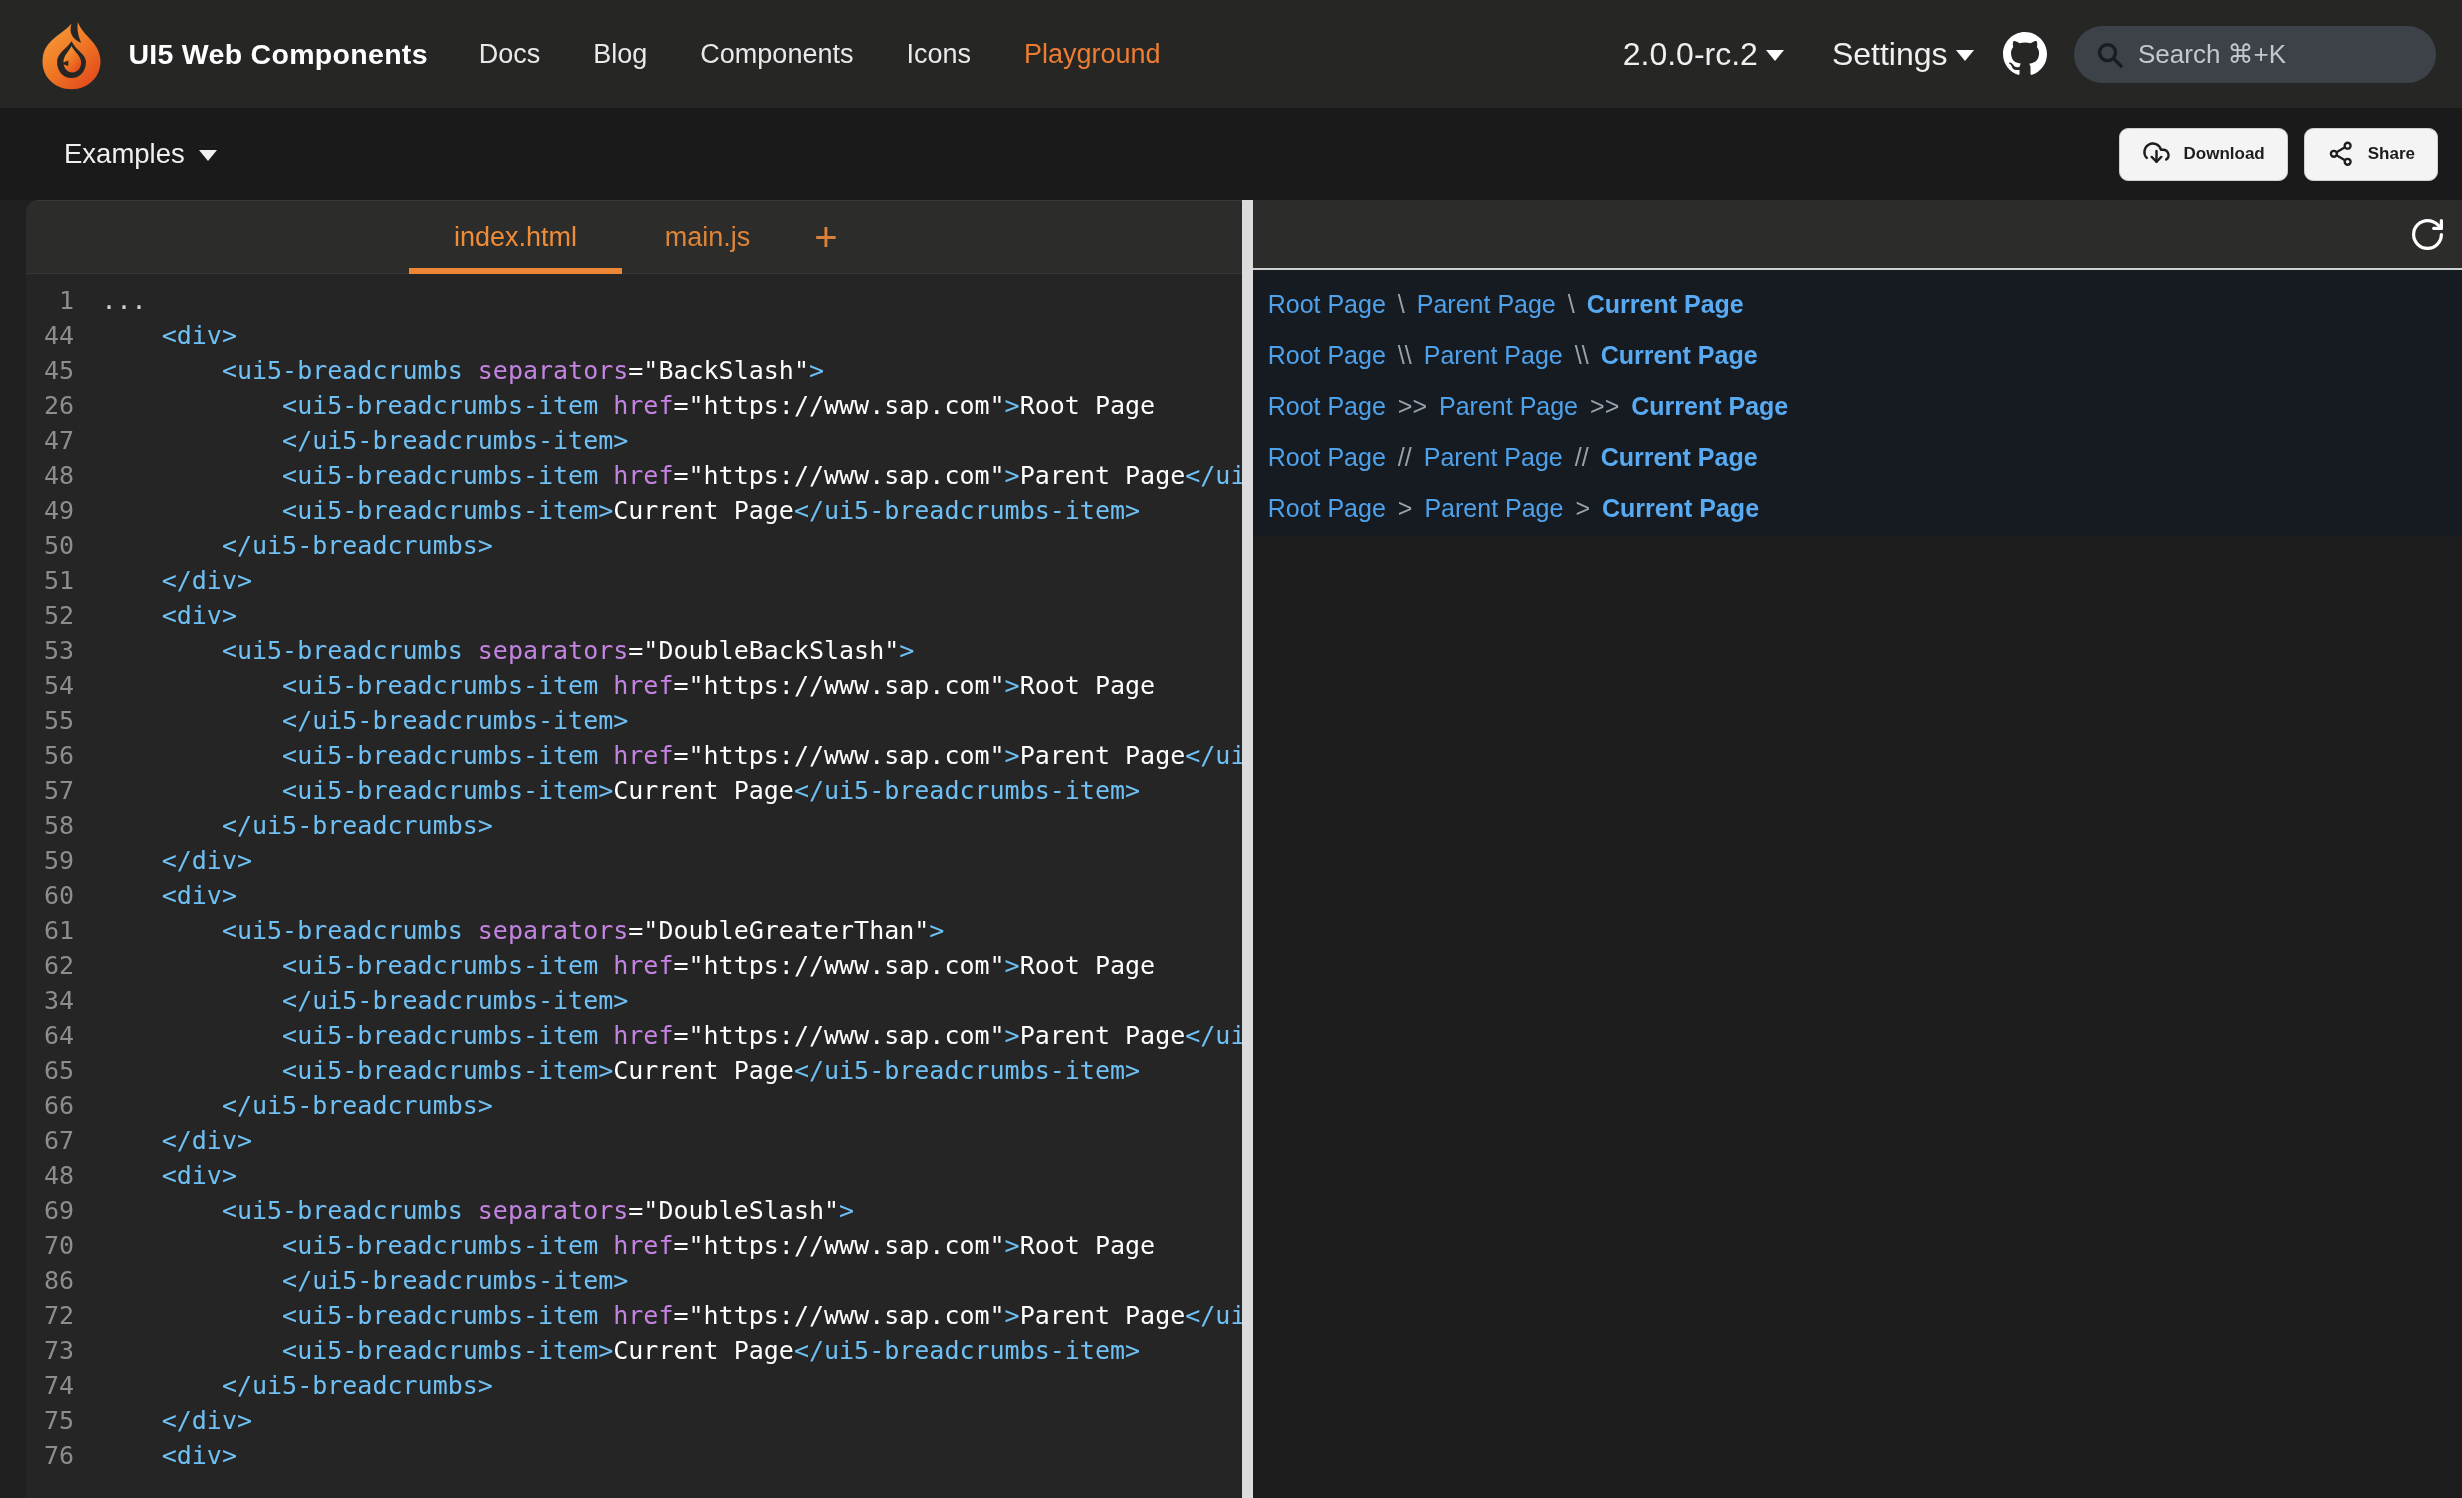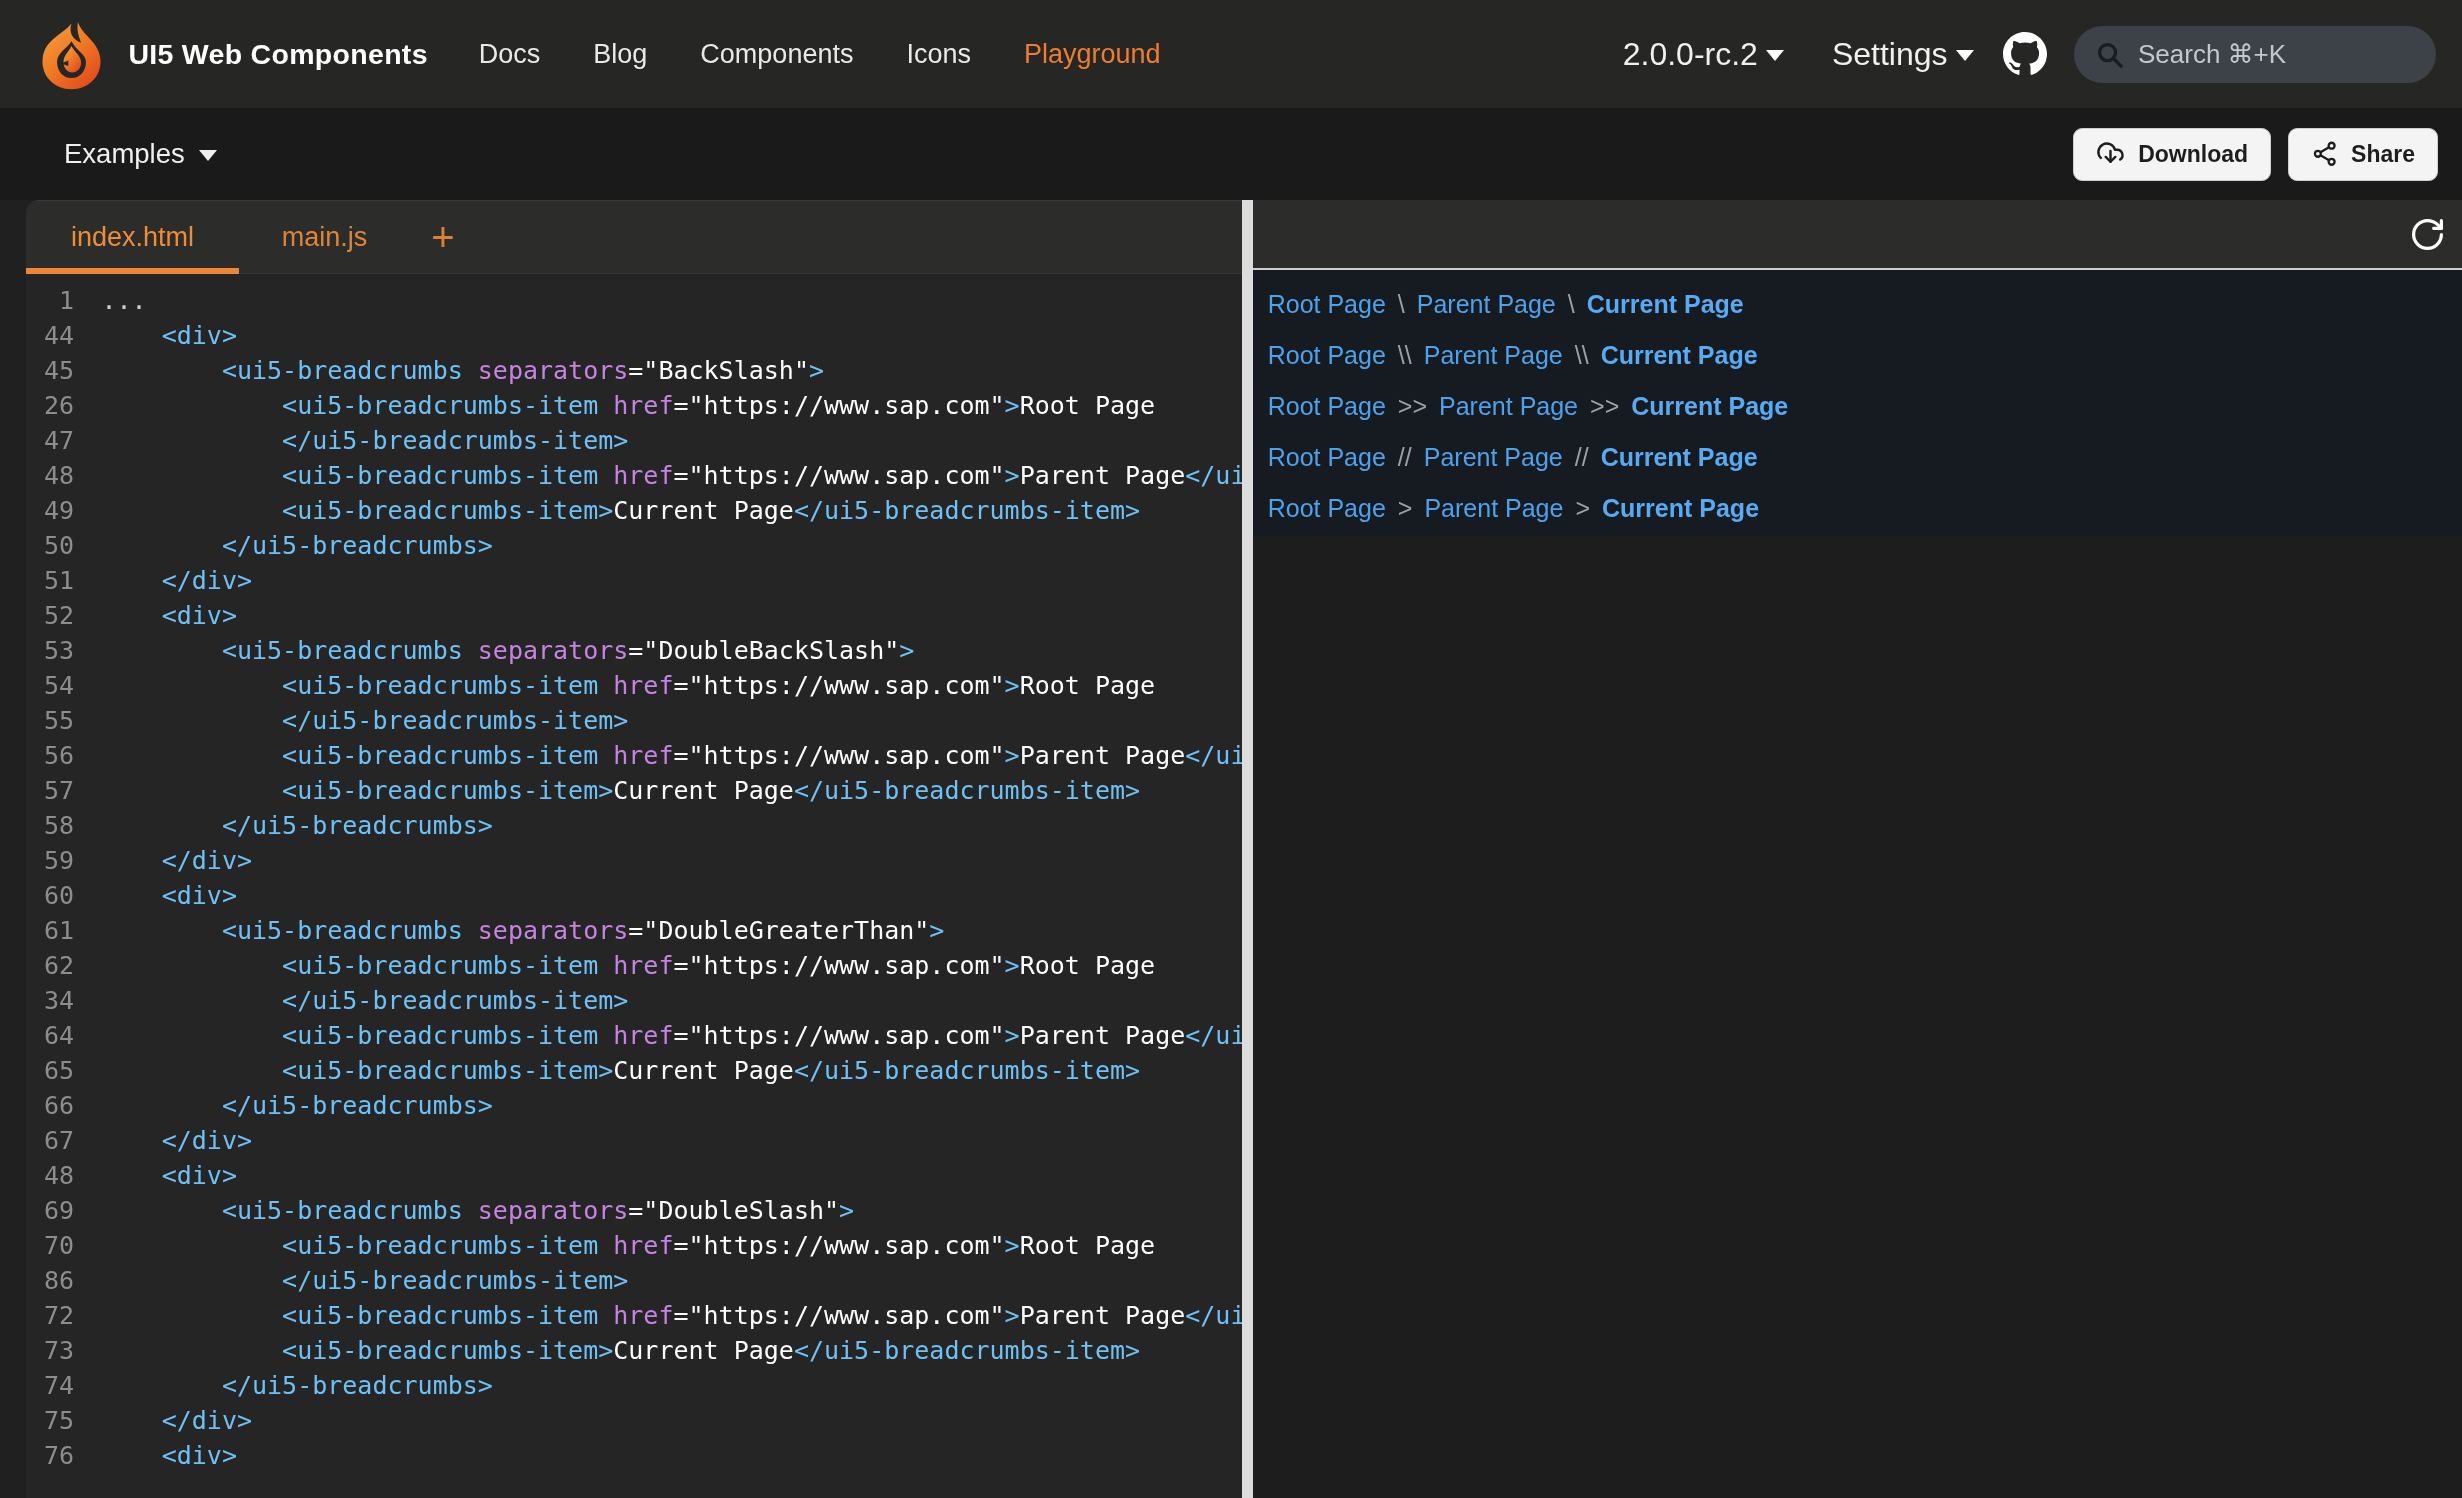--- a/index.html
+++ b/index.html
@@ -24,31 +24,31 @@
   .search input { background:transparent; border:none; outline:none; color:#e8eaec; font-size:26px; width:257px;
                   font-family:"Liberation Sans","DejaVu Sans",sans-serif; }
   .search input::placeholder { color:#c3c8ce; opacity:1; }
 
   
   .toolbar { height:92px; background:#1a1a1a; display:flex; align-items:center; padding:0 24px 0 46px; }
   .examples { display:flex; align-items:center; gap:13.8px; color:#f0f0f0; font-size:27.5px; cursor:pointer;margin-left:18px; }
   .examples .caret { border-top-color:#f0f0f0; }
   .toolbar-btns { margin-left:auto; display:flex; gap:16.5px; }
   .btn { height:53px; background:#f4f4f5; border:0.9px solid #cfcfcf; border-radius:9.2px; color:#1d1d1d;
-         font-size:23px; font-weight:700; display:flex; align-items:center; gap:13px; padding:0 22px; cursor:pointer;
+         font-size:17px; font-weight:700; display:flex; align-items:center; gap:13px; padding:0 22px; cursor:pointer;
          font-family:"Liberation Sans","DejaVu Sans",sans-serif;justify-content:space-between; }
   .btn svg { flex:none; }
 
   
   .main { height:1298px; display:flex; padding-left:26px; background:#202020; }
 
   .editor-pane { width:1216px; flex:none; display:flex; flex-direction:column; background:#252525;
                  border-top-left-radius:13px; border-top:0.9px solid #3a3a3a; overflow:hidden; }
   .tabstrip { height:73px; flex:none; background:#2c2c2b; border-top-left-radius:13px; display:flex; align-items:stretch;
-              border-bottom:0.9px solid #353534; }
+              border-bottom:0.9px solid #353534;justify-content:center; }
   .tab { width:213px; display:flex; align-items:center; justify-content:center; font-size:27px; color:#df8538;
          position:relative; cursor:pointer; }
   .tab + .tab { width:171px; }
   .tab.active { color:#ef8c38; }
   .tab.active::after { content:""; position:absolute; left:0; right:0; bottom:-0.9px; height:5.5px; background:#ed8635; }
   .tab-add { width:66px; display:flex; align-items:center; justify-content:center; font-size:40px; font-weight:300;
              color:#d9813a; cursor:pointer; }
 
   .code { flex:1; overflow:hidden; padding-top:9.2px;
           font-family:"DejaVu Sans Mono","Liberation Mono",monospace; font-size:25px; line-height:35px; }

